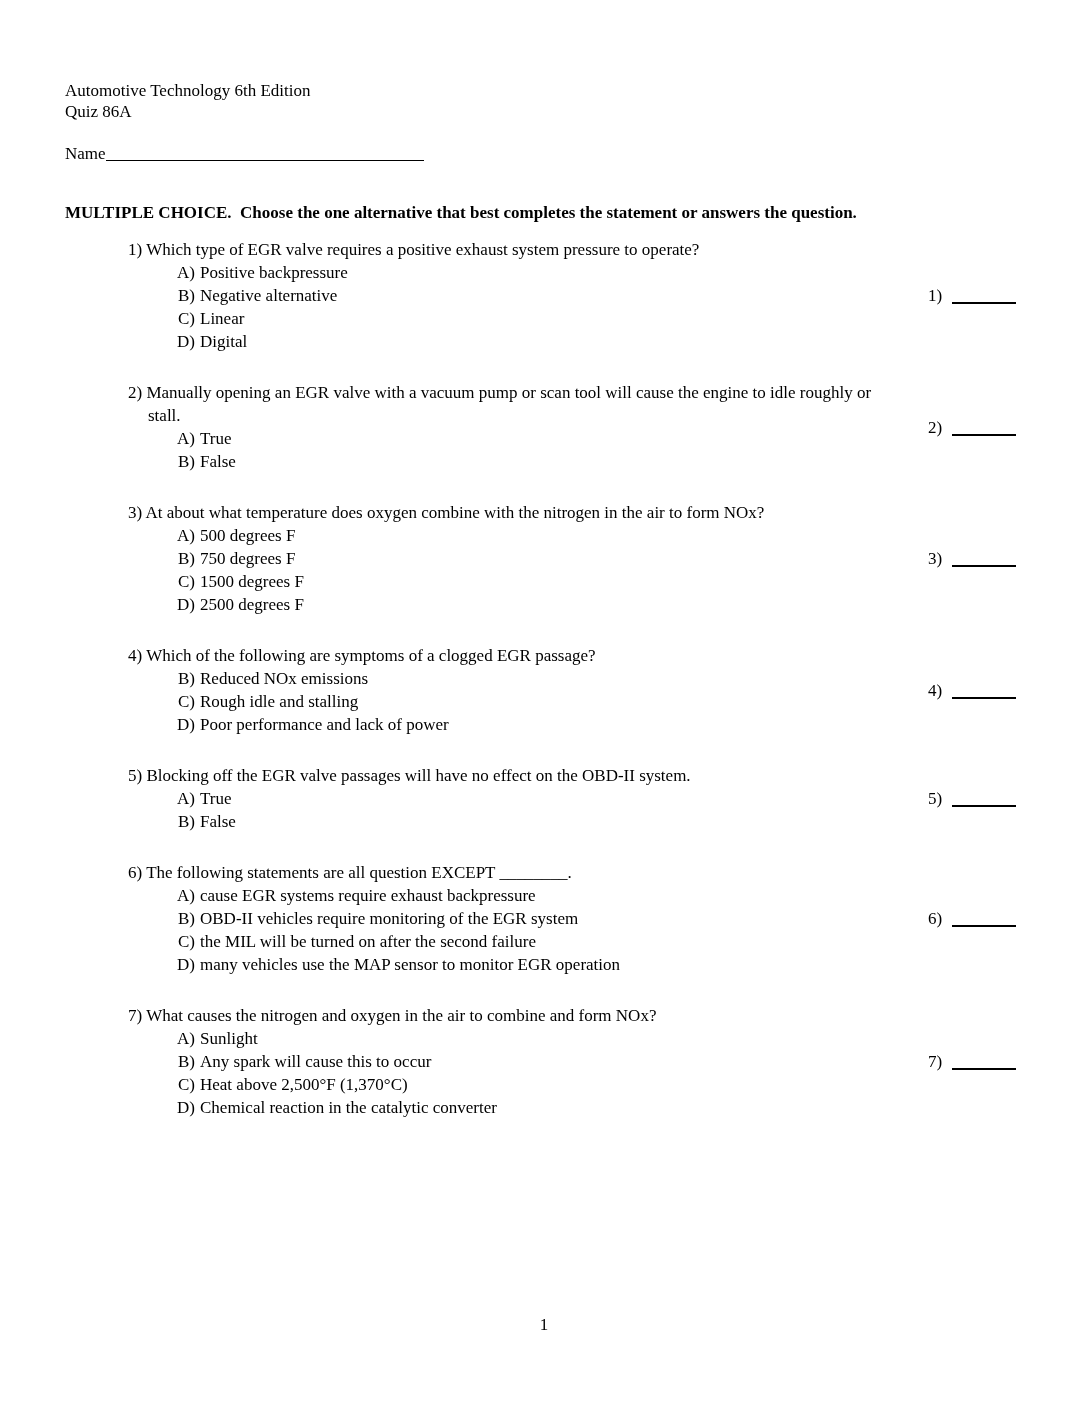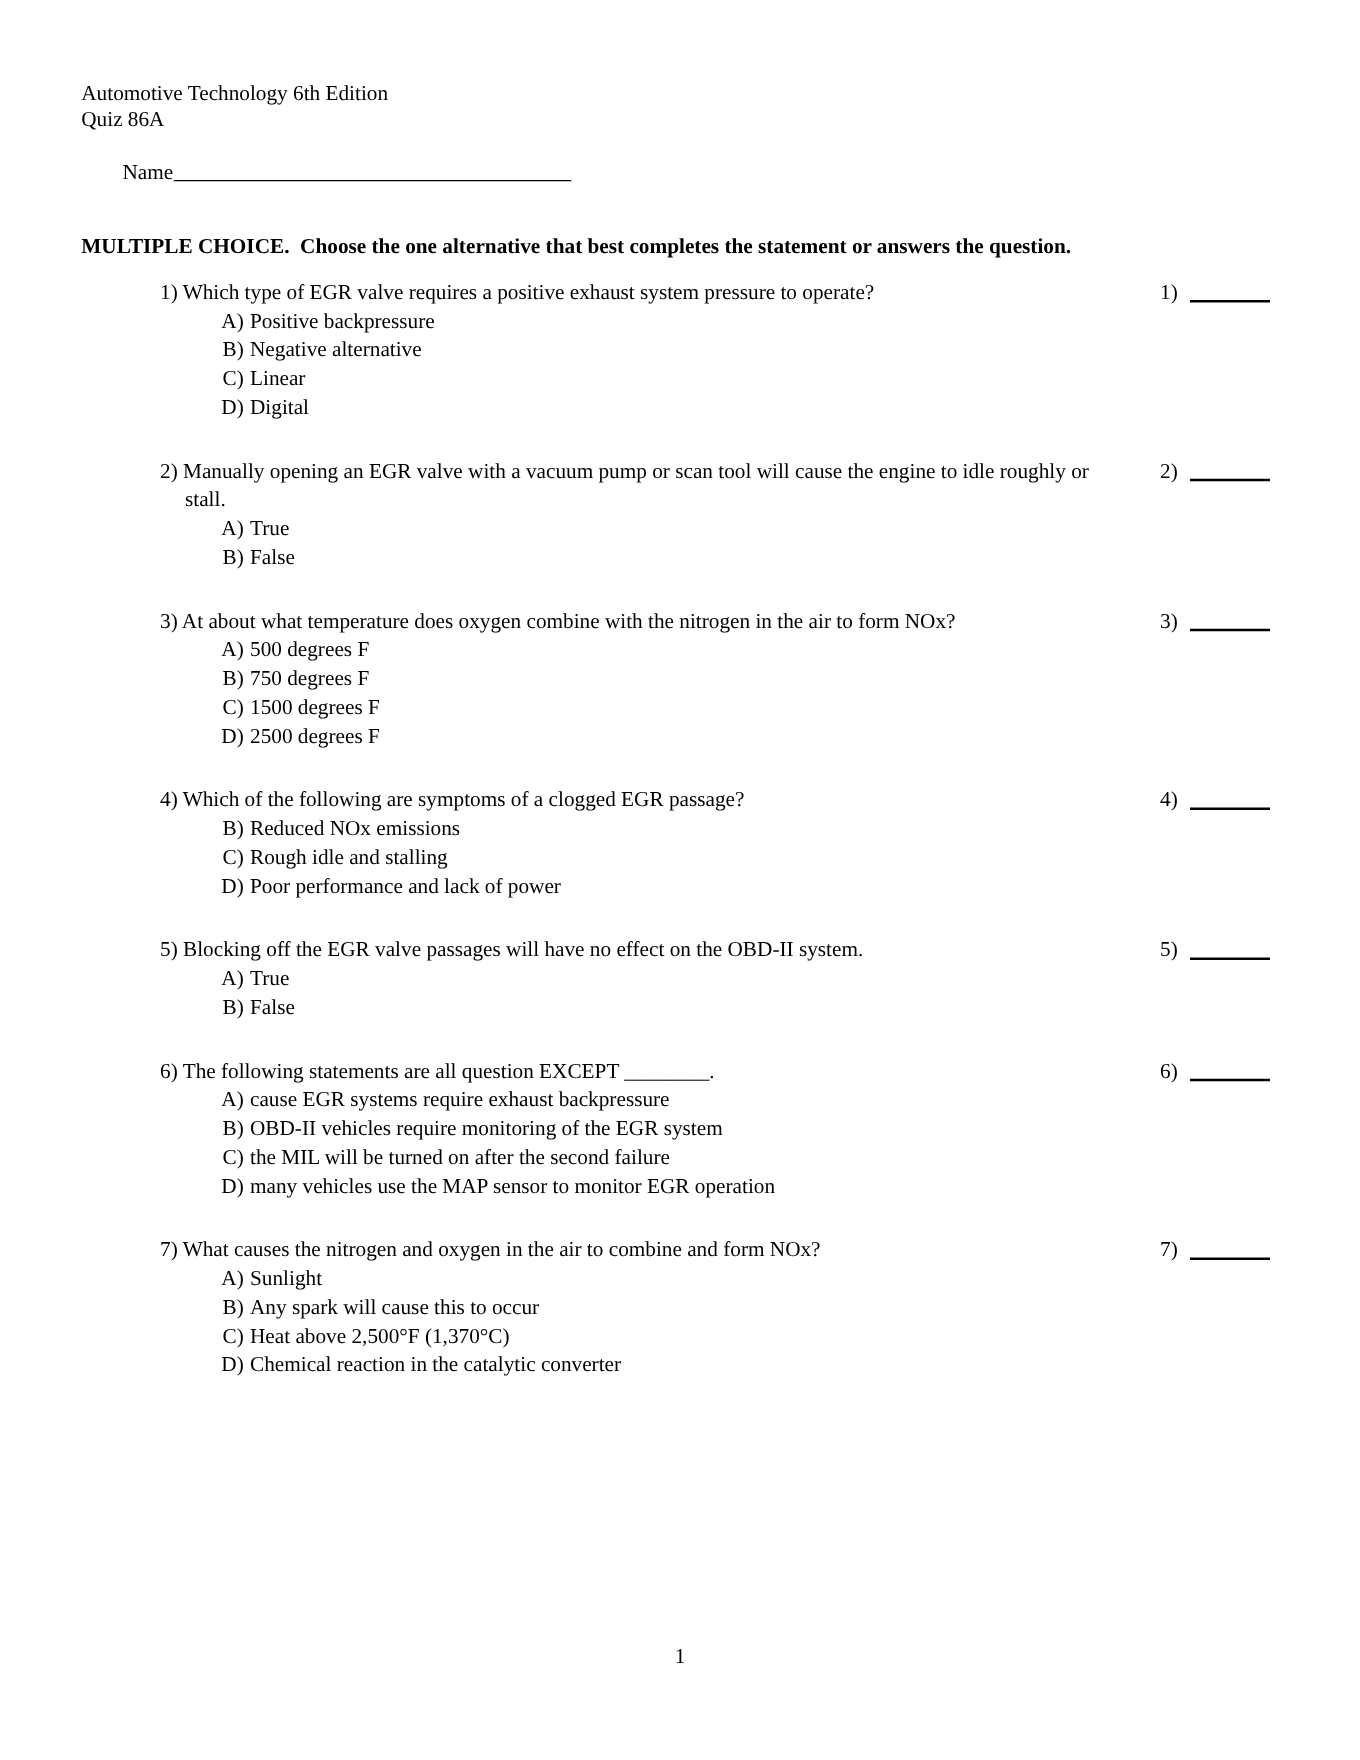--- a/index.html
+++ b/index.html
@@ -5,44 +5,44 @@
   * { margin: 0; padding: 0; box-sizing: border-box; }
   html, body { background: #ffffff; }
   .page {
     position: relative;
     width: 1088px;
     height: 1408px;
     background: #ffffff;
     color: #000000;
     font-family: "Liberation Serif", "DejaVu Serif", serif;
     font-size: 17px;
-    padding: 64px 65px 0 65px;
+    padding: 80px 65px 0 65px;
     overflow: hidden;
   }
   .header-line { line-height: 21px; }
-  .name-row { margin-top: 20px; line-height: 23px; margin-left: 33px; }
+  .name-row { margin-top: 20px; line-height: 23px; }
   .name-line {
     display: inline-block;
     width: 318px;
     height: 16px;
     border-bottom: 1px solid #000;
     vertical-align: baseline;
     position: relative;
     top: 2px;
   }
   .instructions {
     margin-top: 36px;
     font-weight: bold;
     line-height: 23px;
     white-space: pre-wrap;
   }
   .questions { margin-top: 14px; }
   .question {
     display: flex;
-    align-items: flex-start;
+    align-items: center;
     margin-bottom: 28px;
     line-height: 23px;
   }
   .q-main {
     flex: 1;
     padding-left: 63px;
   }
   .q-line {
     padding-left: 20px;
     text-indent: -20px;

